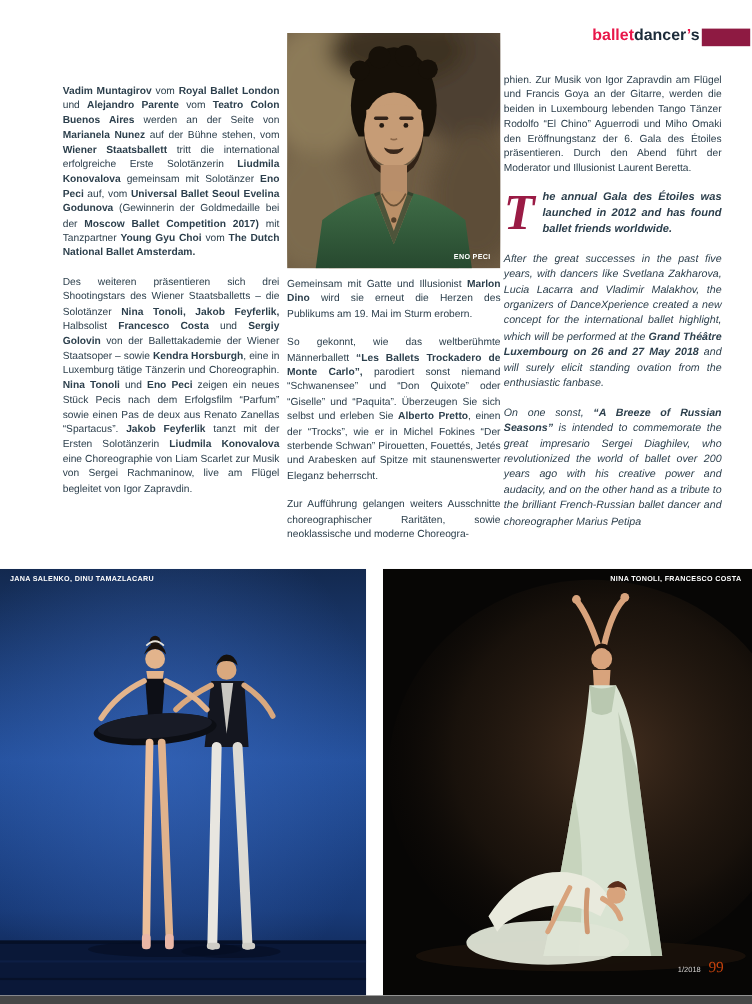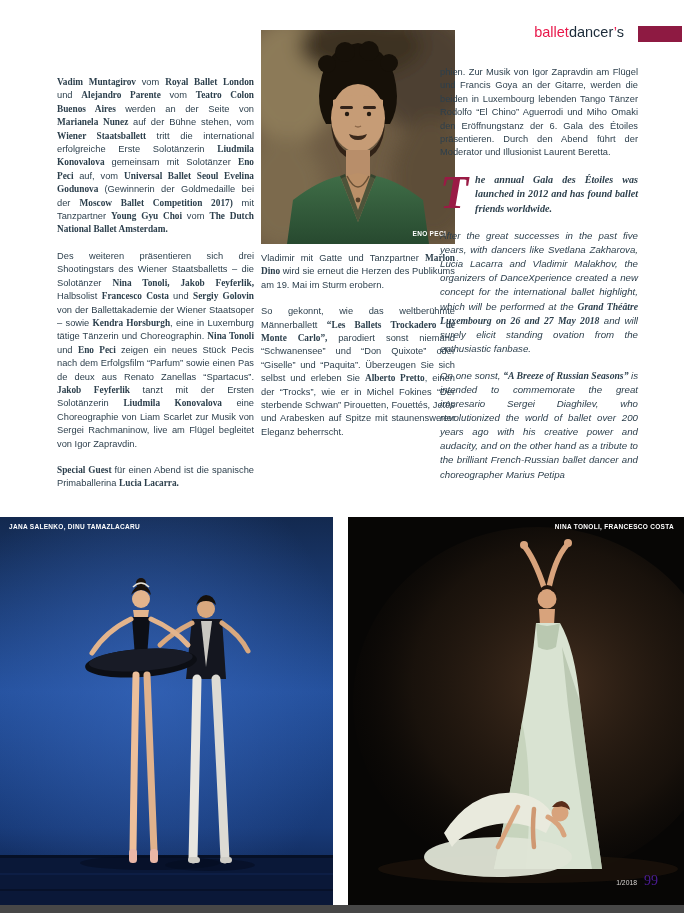--- a/index.html
+++ b/index.html
@@ -2,72 +2,71 @@
 <html><head>
 <meta charset="utf-8">
 <style>
   html,body{margin:0;padding:0;background:#e9e9e9;}
   .page{
     position:relative;width:684px;height:913px;margin:0 auto;
     background:#ffffff;overflow:hidden;
     font-family:"Liberation Sans",sans-serif;color:#2c3f4c;
   }
   
-  .brand{position:absolute;top:24px;right:60px;font-size:14.5px;font-weight:normal;letter-spacing:0;white-space:nowrap;}
+  .brand{position:absolute;top:24px;right:48px;font-size:14.5px;font-weight:bold;letter-spacing:0;white-space:nowrap;}
   .brand .red{color:#e8174a;}
   .brand .dark{color:#1c2b39;}
   .accent-bar{position:absolute;top:26px;right:2px;width:44px;height:16px;background:#8e1a42;}
   
   .col{position:absolute;}
   .col p{margin:0 0 13px;font-size:9.3px;line-height:13.4px;text-align:justify;color:#2c3f4c;}
-  .col p span.b{font-weight:bold;font-family:Liberation Serif, serif;}
+  .col p span.b{font-weight:bold;}
   .col p.ital{font-style:italic;font-size:9.7px;line-height:14.1px;}
   .col p.lead{font-style:italic;font-size:10.1px;line-height:14.4px;}
   .col p.lead span.b{font-weight:bold;}
   .dropcap{
     float:left;font-family:"Liberation Serif",serif;font-style:italic;font-weight:bold;
     font-size:46px;line-height:34px;color:#9a1b45;margin:3px 7px 0 0;
   }
   .col1{left:57px;top:76px;width:197px;}
   .col2{left:261px;top:252px;width:194px;}
-  .col3{left:440px;top:66px;width:198px;}
+  .col3{left:458px;top:66px;width:198px;}
   
   .photo{position:absolute;overflow:hidden;}
   .photo svg{display:block;}
   .photo-eno{left:261px;top:30px;width:194px;height:214px;}
   .photo-left{left:0;top:517px;width:333px;height:388px;}
   .photo-right{left:348px;top:517px;width:336px;height:388px;}
   .caption{
     position:absolute;font-size:6.5px;font-weight:bold;color:#ffffff;
     letter-spacing:.3px;white-space:nowrap;
   }
   .cap-eno{right:9px;bottom:7px;}
   .cap-left{left:9px;top:6px;}
   .cap-right{right:10px;top:6px;}
   
   .pagefoot{position:absolute;right:26px;bottom:16px;white-space:nowrap;}
   .pagefoot .issue{font-size:6.8px;color:#d8d4d2;margin-right:7px;}
-  .pagefoot .pnum{font-family:"Liberation Serif",serif;font-size:14px;color:#4c1d95;}
+  .pagefoot .pnum{font-family:"Liberation Serif",serif;font-size:14px;color:#c2410c;}
   
   .bottom-edge{position:absolute;left:0;top:905px;width:684px;height:8px;background:#474747;}
 </style>
 </head>
 <body>
 
 <div class="page">
 
   <div class="brand">
     <span class="red">ballet</span><span class="dark">dancer</span><span class="red">’</span><span class="dark">s</span>
   </div>
   <div class="accent-bar"></div>
 
   <div class="col col1">
     <p><span class="b">Vadim Muntagirov </span><span>vom </span><span class="b">Royal Ballet London </span><span>und </span><span class="b">Alejandro Parente </span><span>vom </span><span class="b">Teatro Colon Buenos Aires </span><span>werden an der Seite von </span><span class="b">Marianela Nunez </span><span>auf der Bühne stehen, vom </span><span class="b">Wiener Staatsballett </span><span>tritt die international erfolgreiche Erste Solotänzerin </span><span class="b">Liudmila Konovalova </span><span>gemeinsam mit Solotänzer </span><span class="b">Eno Peci </span><span>auf, vom </span><span class="b">Universal Ballet Seoul Evelina Godunova </span><span>(Gewinnerin der Goldmedaille bei der </span><span class="b">Moscow Ballet Competition 2017) </span><span>mit Tanzpartner </span><span class="b">Young Gyu Choi </span><span>vom </span><span class="b">The Dutch National Ballet Amsterdam.</span></p>
     <p><span>Des weiteren präsentieren sich drei Shootingstars des Wiener Staatsballetts – die Solotänzer </span><span class="b">Nina Tonoli, Jakob Feyferlik, </span><span>Halbsolist </span><span class="b">Francesco Costa </span><span>und </span><span class="b">Sergiy Golovin </span><span>von der Ballettakademie der Wiener Staatsoper – sowie </span><span class="b">Kendra Horsburgh</span><span>, eine in Luxemburg tätige Tänzerin und Choreographin. </span><span class="b">Nina Tonoli </span><span>und </span><span class="b">Eno Peci </span><span>zeigen ein neues Stück Pecis nach dem Erfolgsfilm “Parfum” sowie einen Pas de deux aus Renato Zanellas “Spartacus”. </span><span class="b">Jakob Feyferlik </span><span>tanzt mit der Ersten Solotänzerin </span><span class="b">Liudmila Konovalova </span><span>eine Choreographie von Liam Scarlet zur Musik von Sergei Rachmaninow, live am Flügel begleitet von Igor Zapravdin.</span></p>
-    <p><span class="b">Special Guest </span><span>für einen Abend ist die spanische Primaballerina </span><span class="b">Lucia Lacarra.</span></p>
   </div>
 
   <div class="photo photo-eno">
     <svg width="194" height="214" viewBox="0 0 194 214">
       <defs>
         <filter id="blurbg" x="-40%" y="-40%" width="180%" height="180%">
             <feGaussianBlur stdDeviation="9"></feGaussianBlur>
           </filter>
         <linearGradient id="shirtg" x1="0" y1="0" x2="0" y2="1">
           <stop offset="0" stop-color="#3f6d47"></stop>
@@ -102,22 +101,23 @@
         <path d="M26,214 L32,170 Q58,150 79,146 L97,192 L115,146 Q136,150 162,170 L168,214 Z" fill="url(#shirtg)"></path>
         <path d="M79,146 L97,192 L115,146 L110,144 L97,180 L84,144 Z" fill="#1e3a26" opacity="0.7"></path>
         <path d="M86,146 Q97,168 108,146" stroke="#6a5136" stroke-width="1.6" fill="none"></path>
         <circle cx="97" cy="170" r="2.4" fill="#55402a"></circle>
       </g>
     </svg>
     <div class="caption cap-eno">ENO PECI</div>
   </div>
 
   <div class="col col2">
-    <p><span>Vladimir mit Gatte und Tanzpartner </span><span class="b">Marlon Dino </span><span>wird sie erneut die Herzen des Publikums am 19. Mai im Sturm erobern.</span></p>
+    <p><span>Gemeinsam mit Gatte und Illusionist </span><span class="b">Marlon Dino </span><span>wird sie erneut die Herzen des Publikums am 19. Mai im Sturm erobern.</span></p>
     <p><span>So gekonnt, wie das weltberühmte Männerballett </span><span class="b">“Les Ballets Trockadero de Monte Carlo”, </span><span>parodiert sonst niemand “Schwanensee” und “Don Quixote” oder “Giselle” und “Paquita”. Überzeugen Sie sich selbst und erleben Sie </span><span class="b">Alberto Pretto</span><span>, einen der “Trocks”, wie er in Michel Fokines “Der sterbende Schwan” Pirouetten, Fouettés, Jetés und Arabesken auf Spitze mit staunenswerter Eleganz beherrscht.</span></p>
+    <p><span>Zur Aufführung gelangen weiters Ausschnitte choreographischer Raritäten, sowie neoklassische und moderne Choreogra-</span></p>
   </div>
 
   <div class="col col3">
     <p><span>phien. Zur Musik von Igor Zapravdin am Flügel und Francis Goya an der Gitarre, werden die beiden in Luxembourg lebenden Tango Tänzer Rodolfo “El Chino” Aguerrodi und Miho Omaki den Eröffnungstanz der 6. Gala des Étoiles präsentieren. Durch den Abend führt der Moderator und Illusionist Laurent Beretta.</span></p>
     <p class="lead"><span class="dropcap">T</span><span><span class="b">he annual Gala des Étoiles was launched in 2012 and has found ballet friends worldwide.</span></span></p>
     <p class="ital"><span>After the great successes in the past five years, with dancers like Svetlana Zakharova, Lucia Lacarra and Vladimir Malakhov, the organizers of DanceXperience created a new concept for the international ballet highlight, which will be performed at the </span><span class="b">Grand Théâtre Luxembourg on 26 and 27 May 2018 </span><span>and will surely elicit standing ovation from the enthusiastic fanbase.</span></p>
     <p class="ital"><span>On one sonst, </span><span class="b">“A Breeze of Russian Seasons” </span><span>is intended to commemorate the great impresario Sergei Diaghilev, who revolutionized the world of ballet over 200 years ago with his creative power and audacity, and on the other hand as a tribute to the brilliant French-Russian ballet dancer and choreographer Marius Petipa</span></p>
   </div>
 
   <div class="photo photo-left">

